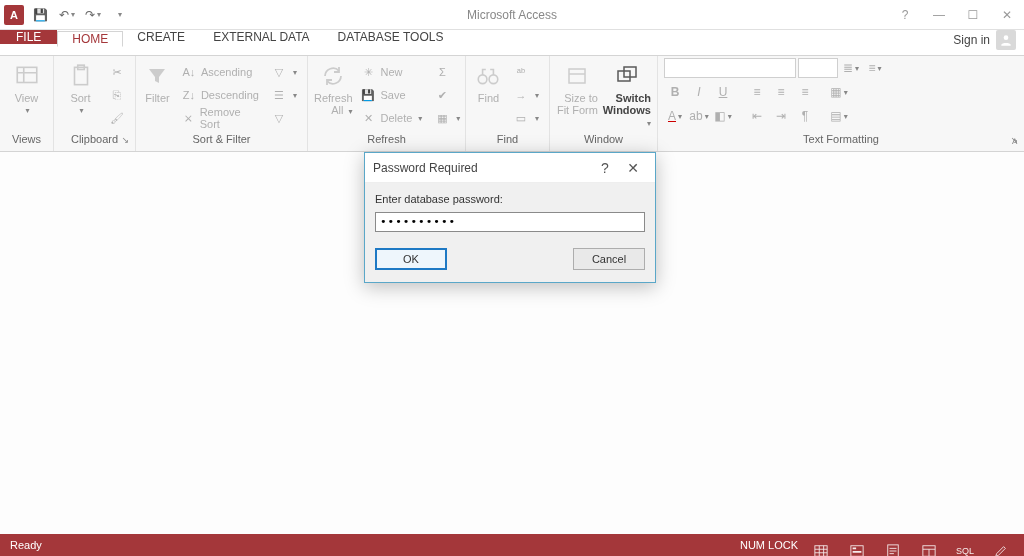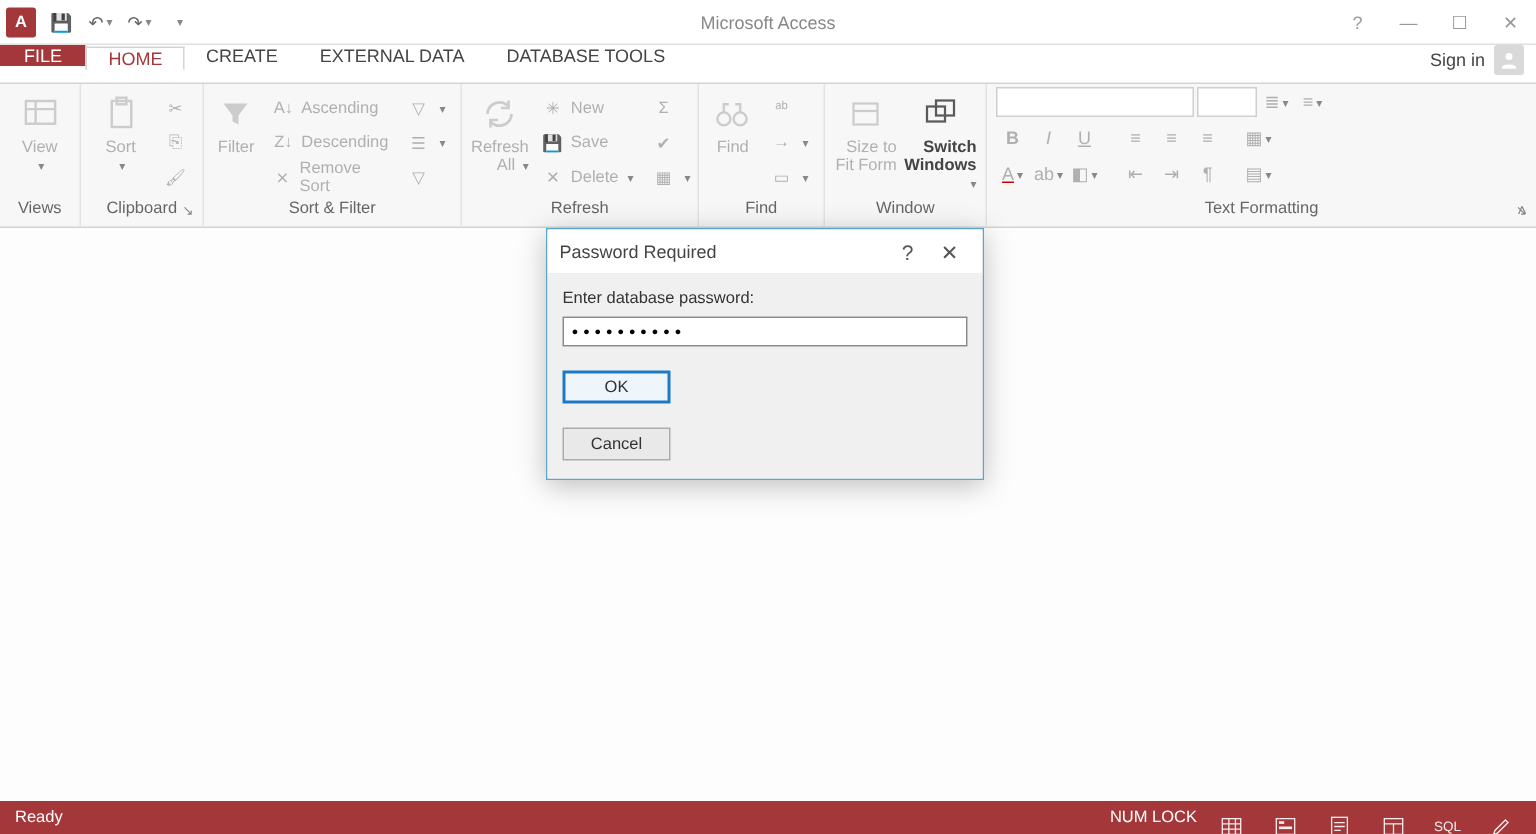--- a/index.html
+++ b/index.html
@@ -82,21 +82,21 @@
     font-size:12px; color:#444; border-bottom:1px solid #eee;
   }
   .dialog .dtitle .sp{flex:1;}
   .dialog .dtitle .dbtn{width:28px;height:28px;display:flex;align-items:center;justify-content:center;color:#555;font-size:14px;}
   .dialog .dbody { background:#f0f0f0; padding:10px 10px 12px 10px; }
   .dialog .lbl { font-size:11px; color:#333; margin-bottom:6px; display:block;}
   .dialog input[type=password]{
     width:100%; height:20px; border:1px solid #8a8a8a; background:#fff; font-size:11px; padding:0 4px;
     font-family: monospace; letter-spacing:1px;
   }
-  .dialog .dbtns { display:flex; justify-content:space-between; gap:16px; margin-top:16px;flex-direction:column;}
+  .dialog .dbtns { display:flex; justify-content:space-between; gap:0; margin-top:16px;}
   .dlg-btn { width:72px; height:22px; font-size:11px; background:#e9e9e9; border:1px solid #adadad; display:flex; align-items:center; justify-content:center; color:#333;}
   .dlg-btn.primary { border:2px solid #1e79c4; background:#eef6fc;}
 
   
   .statusbar {
     height:22px; background:#a4373a; color:#fff; display:flex; align-items:center;
     font-size:11px; padding:0 10px; gap:10px;
   }
   .statusbar .sp{flex:1;}
   .statusbar .sbtn{ width:26px; height:22px; display:flex; align-items:center; justify-content:center; opacity:.9;margin-top:12px;}

